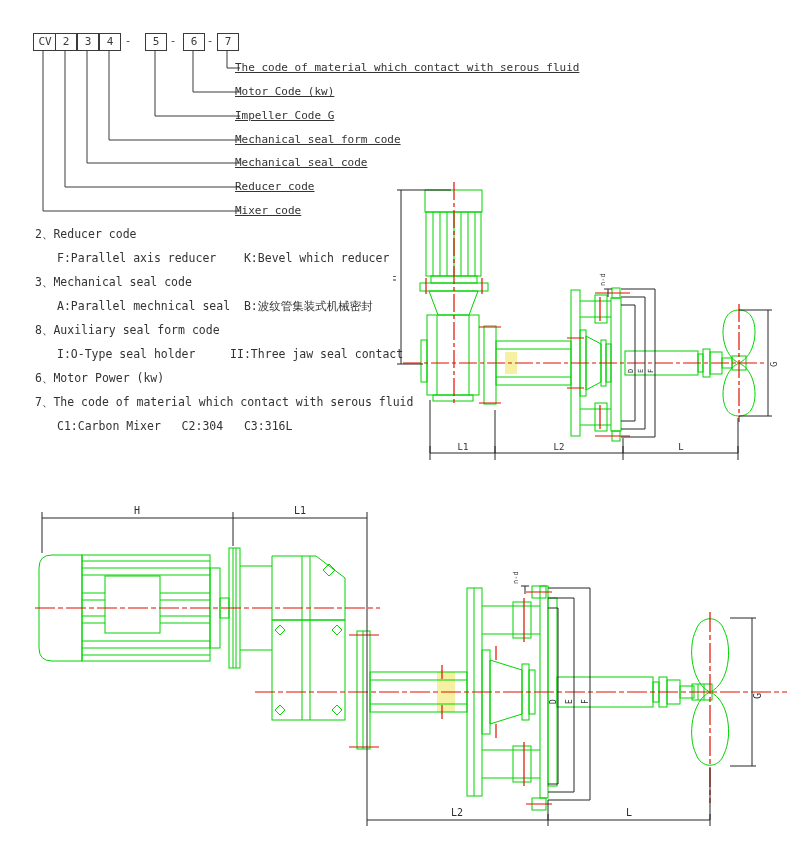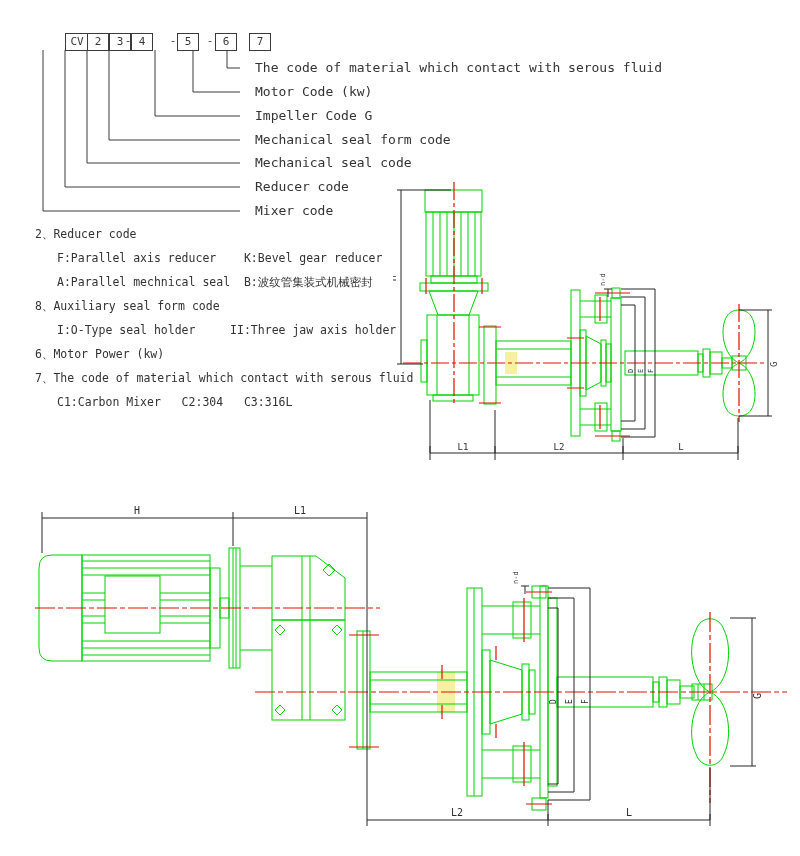--- a/index.html
+++ b/index.html
@@ -1,24 +1,24 @@
 <!DOCTYPE html>
 <html style="--green: #00d300; --red: #e01000; --black: #262626; --yellow: #f6f0a2;"><head>
 <meta charset="utf-8">
 <style>
   html,body{margin:0;padding:0;background:#ffffff;}
   .page{position:relative;width:800px;height:856px;background:#fff;overflow:hidden;
         font-family:"DejaVu Sans Mono","DejaVu Sans",sans-serif;color:#2e2e2e;}
   
   .code-box{position:absolute;top:33px;width:20px;height:16px;border:1px solid #3a3a3a;
-            font-size:11px;line-height:16px;text-align:center;color:#3a3a3a;background:#fff;margin-left:32px;}
+            font-size:11px;line-height:16px;text-align:center;color:#3a3a3a;background:#fff;}
   .dash{position:absolute;top:33px;width:12px;height:16px;font-size:11px;line-height:16px;
         text-align:center;color:#3a3a3a;}
-  .leader-label{position:absolute;left:255px;height:14px;font-size:13px;line-height:14px;
-                white-space:pre;color:#333;}
+  .leader-label{position:absolute;left:235px;height:14px;font-size:11px;line-height:14px;
+                white-space:pre;color:#333;text-decoration:underline;}
   svg.overlay{position:absolute;left:0;top:0;}
   svg.draw{position:absolute;}
   
   .legend{position:absolute;left:35px;top:222px;width:420px;}
   .legend .line{height:24px;line-height:24px;font-size:11.5px;white-space:pre;color:#333;}
   .legend .detail{padding-left:22px;}
   text{fill:#2e2e2e;}
 </style>
 </head>
 <body>
@@ -51,24 +51,25 @@
   <div class="leader-label" style="top:61px">The code of material which contact with serous fluid</div>
   <div class="leader-label" style="top:85px">Motor Code (kw)</div>
   <div class="leader-label" style="top:109px">Impeller Code G</div>
   <div class="leader-label" style="top:133px">Mechanical seal form code</div>
   <div class="leader-label" style="top:156px">Mechanical seal code</div>
   <div class="leader-label" style="top:180px">Reducer code</div>
   <div class="leader-label" style="top:204px">Mixer code</div>
 
   <div class="legend">
     <div class="line">2、Reducer code</div>
-    <div class="line detail">F:Parallel axis reducer    K:Bevel gear reducer</div>
+    <div class="line detail">F:Parallel axis reducer    K:Bevel which reducer</div>
+    <div class="line">3、Mechanical seal code</div>
     <div class="line detail">A:Parallel mechnical seal  B:波纹管集装式机械密封</div>
     <div class="line">8、Auxiliary seal form code</div>
-    <div class="line detail">I:O-Type seal holder     II:Three jaw axis holder</div>
+    <div class="line detail">I:O-Type seal holder     II:Three jaw seal contact</div>
     <div class="line">6、Motor Power (kw)</div>
     <div class="line">7、The code of material which contact with serous fluid</div>
     <div class="line detail">C1:Carbon Mixer   C2:304   C3:316L</div>
   </div>
 
   <svg class="draw" style="left:393px;top:168px" width="405" height="300" viewBox="0 0 405 300">
 
     <rect x="112" y="184" width="12" height="22" fill="var(--yellow,#f6f0a2)" stroke="none"></rect>
 
     <g stroke="var(--green,#00d300)" stroke-width="1" fill="none">

